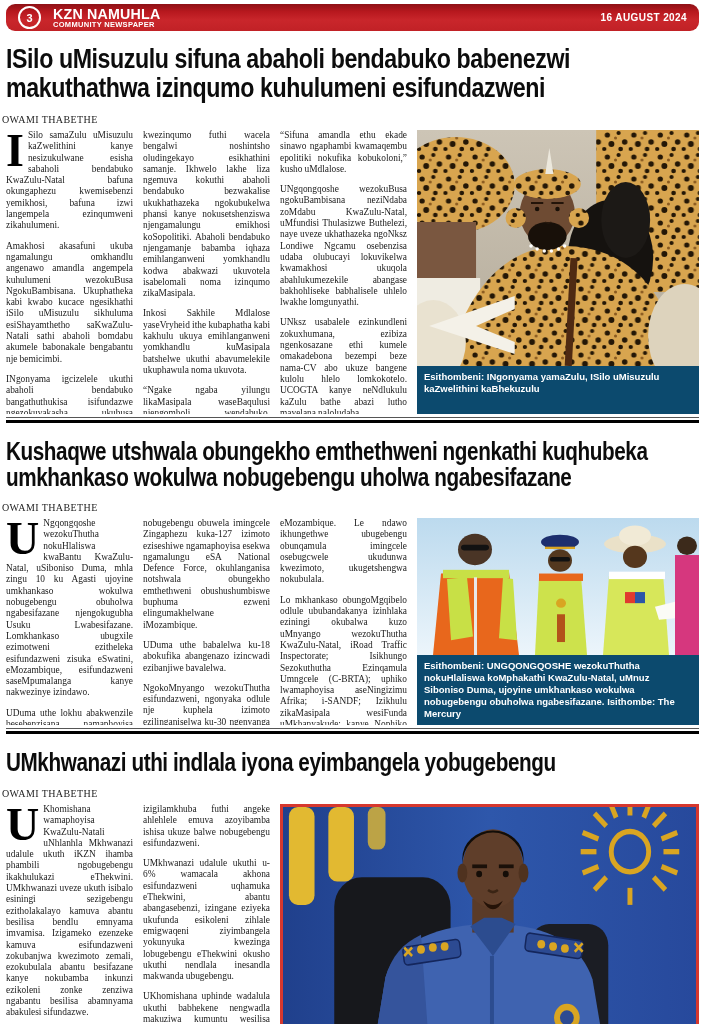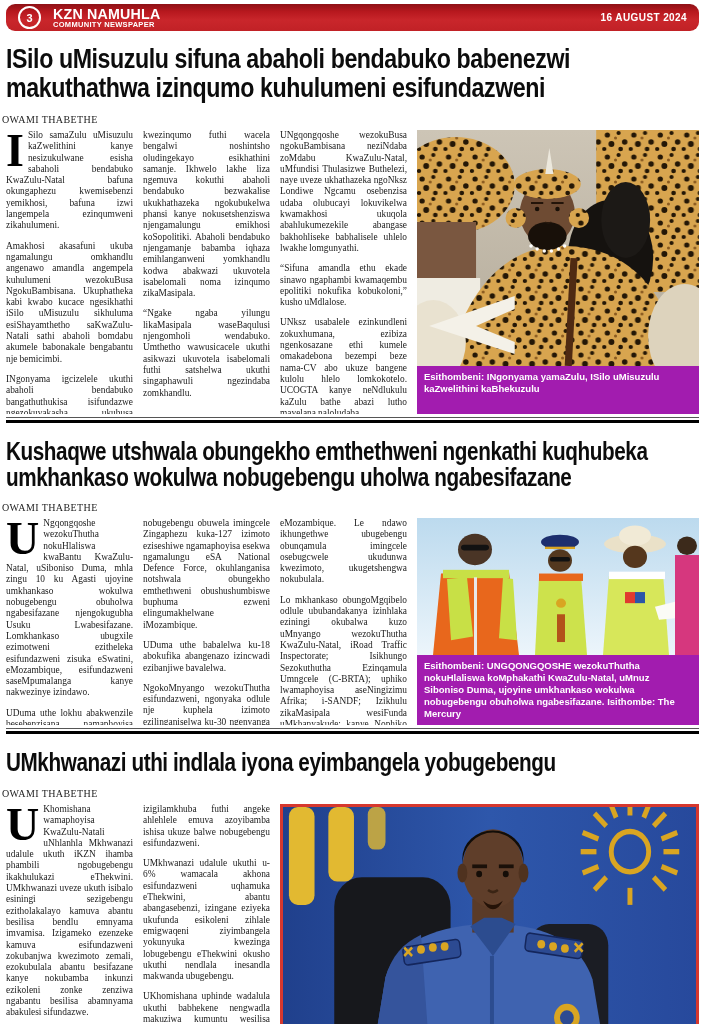--- a/index.html
+++ b/index.html
@@ -26,21 +26,21 @@
   
   .a-body{display:flex;gap:10px;padding:0 6px;overflow:hidden;}
   .a1 .a-body{height:284px;} .a2 .a-body{height:207px;} .a3 .a-body{height:272px;}
   .col{flex:0 0 127px;overflow:hidden;}
   .col p{margin:0 0 9px;text-align:justify;font-size:9.4px;line-height:11.3px;color:#1a1a1a;
          font-family:"Liberation Serif",serif;word-spacing:-.2px;}
   .dropcap{float:left;font:bold 46px/37px "Liberation Serif",serif;color:#000;margin:2px 4px 0 0;}
   
   figure{margin:0;flex:1 1 auto;display:flex;flex-direction:column;overflow:hidden;}
   figure svg{display:block;width:100%;}
-  .caption{background:#a21caf;color:#fff;font:bold 9.5px/12px "Liberation Sans",sans-serif;
+  .caption{background:#0c4a6e;color:#fff;font:bold 9.5px/12px "Liberation Sans",sans-serif;
            padding:5px 7px;flex:1;}
   .fig3{position:relative;border:3px solid #d6382e;box-sizing:border-box;}
   .fig3 svg{height:100%;}
   .fig3 .caption{position:absolute;left:0;right:0;bottom:16px;flex:none;padding:4px 7px;}
   
   .rule{margin:3px 6px 2px;border-top:1.5px solid #555;}
   .rule::after{content:"";display:block;height:3.5px;background:#000;margin-top:1.5px;}
 </style>
 </head>
 <body>
@@ -64,25 +64,26 @@
       </div>
     <div class="byline">OWAMI THABETHE</div>
     <div class="a-body">
       <div class="col">
         <p><span class="dropcap">I</span><span>Silo samaZulu uMisuzulu kaZwelithini kanye nesizukulwane esisha sabaholi bendabuko KwaZulu-Natal bafuna okungaphezu kwemisebenzi yemikhosi, bafuna izwi langempela ezinqumweni zikahulumeni.</span></p>
         <p>Amakhosi akasafuni ukuba ngamalungu omkhandlu angenawo amandla angempela kuhulumeni wezokuBusa NgokuBambisana. Ukuphatheka kabi kwabo kucace ngesikhathi iSilo uMisuzulu sikhuluma esiShayamthetho saKwaZulu-Natali sathi abaholi bomdabu akumele babonakale bengabantu nje bemicimbi.</p>
         <p>INgonyama igcizelele ukuthi abaholi bendabuko bangathuthukisa isifundazwe ngezokuvakasha, ukubusa ngokubambisana nokulwa nobugebengu. Ufune ukuthi uhulumeni anikeze abaholi bendabuko indima ebalulekile ekuthathweni</p>
       </div>
       <div class="col">
         <p>kwezinqumo futhi wacela bengalwi noshintsho oludingekayo esikhathini samanje. Ikhwelo lakhe liza ngemuva kokuthi abaholi bendabuko bezwakalise ukukhathazeka ngokubukelwa phansi kanye nokusetshenziswa njengamalungu emikhosi koSopolitiki.  Abaholi bendabuko njengamanje babamba iqhaza emihlanganweni yomkhandlu kodwa abakwazi ukuvotela isabelomali noma izinqumo zikaMasipala.</p>
+        <p>Inkosi Sakhile Mdlalose yaseVryheid ithe kubaphatha kabi kakhulu ukuya emihlanganweni yomkhandlu kuMasipala batshelwe ukuthi abavumelekile ukuphawula noma ukuvota.</p>
         <p>“Ngake ngaba yilungu likaMasipala waseBaqulusi njengomholi wendabuko. Umthetho wawusicacele ukuthi asikwazi ukuvotela isabelomali futhi satshelwa ukuthi singaphawuli ngezindaba zomkhandlu.</p>
       </div>
       <div class="col">
+        <p>“Sifuna amandla ethu ekade sinawo ngaphambi kwamaqembu epolitiki nokufika kobukoloni,” kusho uMdlalose.</p>
         <p>UNgqongqoshe wezokuBusa ngokuBambisana neziNdaba zoMdabu KwaZulu-Natal, uMfundisi Thulasizwe Buthelezi, naye uveze ukhathazeka ngoNksz Londiwe Ngcamu osebenzisa udaba olubucayi lokuvikelwa kwamakhosi ukuqola abahlukumezekile abangase bakhohliseke babhalisele uhlelo lwakhe lomgunyathi.</p>
-        <p>“Sifuna amandla ethu ekade sinawo ngaphambi kwamaqembu epolitiki nokufika kobukoloni,” kusho uMdlalose.</p>
         <p>UNksz usabalele ezinkundleni zokuxhumana, ezibiza ngenkosazane ethi kumele omakadebona bezempi beze nama-CV abo ukuze bangene kulolu hlelo lomkokotelo. UCOGTA kanye neNdlukulu kaZulu bathe abazi lutho mayelana naloludaba.</p>
       </div>
       <figure class="fig1">
         <svg viewBox="0 0 277 236" preserveAspectRatio="none" style="height:236px">
           <defs>
             <pattern id="leo" width="26" height="22" patternUnits="userSpaceOnUse">
               <rect width="26" height="22" fill="#d8a54f"></rect>
               <circle cx="5" cy="5" r="2.6" fill="#241706"></circle>
                 <circle cx="16" cy="3" r="2.1" fill="#241706"></circle>
               <circle cx="22" cy="12" r="2.7" fill="#241706"></circle>

